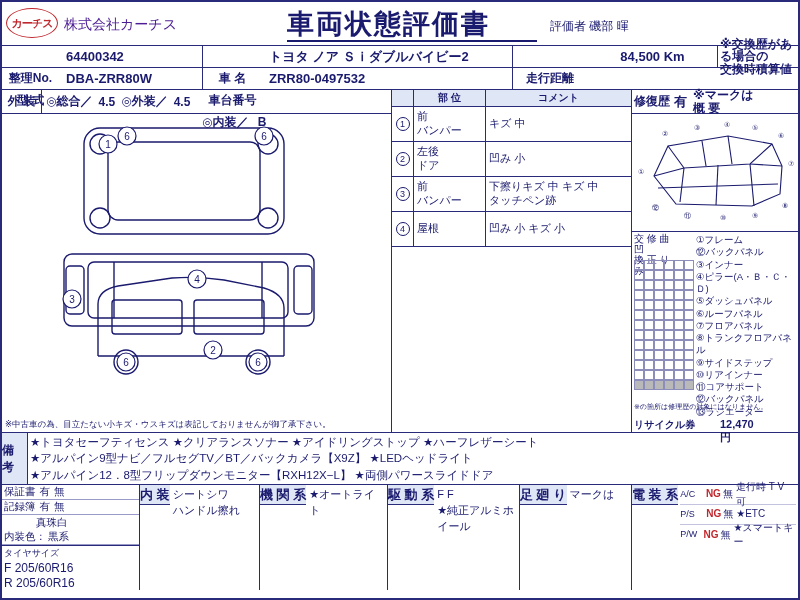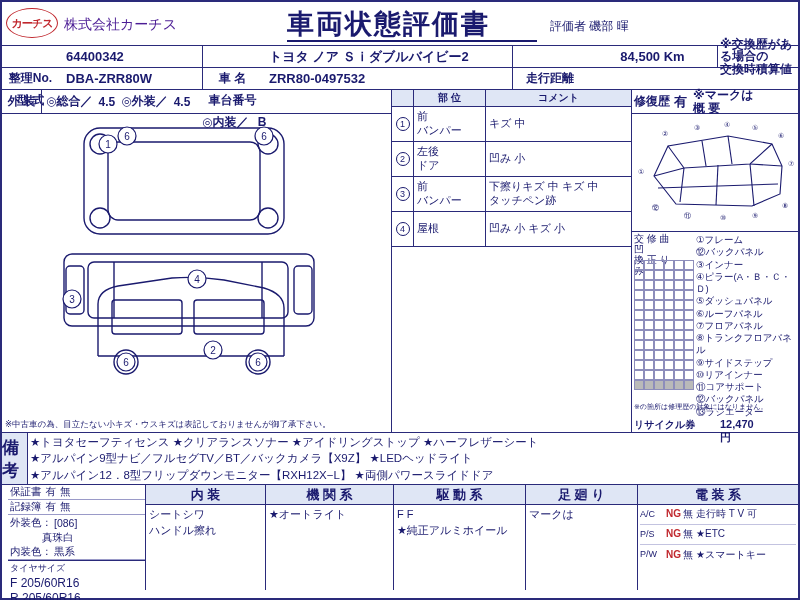--- a/index.html
+++ b/index.html
@@ -56,31 +56,31 @@
   .rep-list { position:absolute; left:64px; top:2px; font-size:9.5px; line-height:1.29;}
   .grid-cells { position:absolute; left:2px; top:28px; }
   .gcell { width:10px;height:10px;border:1px solid #8d8dbb; float:left;}
   .gcell.filled { background:#b9b9b9;}
   .rep-note { position:absolute; left:2px; bottom:22px; font-size:7px; width:162px; line-height:1.1;}
   .recycle { position:absolute; left:2px; bottom:1px; font-size:10px; font-weight:bold;}
   .recycle .amt { position:absolute; left:86px; top:0; font-size:11px;}
 
   
   .remarks { display:flex; height:52px; border-bottom:1px solid #2a2a7a;}
-  .remarks-label { width:26px; border-right:1px solid #2a2a7a; display:flex;align-items:center;justify-content:center;font-weight:bold;font-size:17px; background:#dfe6f5;}
+  .remarks-label { width:26px; border-right:1px solid #2a2a7a; display:flex;align-items:center;justify-content:center;font-weight:bold;font-size:12px; background:#dfe6f5;}
   .remarks-body { flex:1; padding:1px 2px; font-size:11.5px; line-height:1.42; }
 
   
-  .footer { position:relative; height:105px; display:flex;margin-left:6px;}
+  .footer { position:relative; height:105px; display:flex;}
   .f-left { width:138px; border-right:1px solid #2a2a7a; font-size:10.5px; }
   .f-left .r { display:flex; align-items:center; height:15px; padding-left:2px; }
   .f-left .r.b { border-bottom:1px solid #9a9ac8; }
   .f-left .tiresize { border-top:1px solid #2a2a7a; }
   .f-right { flex:1; display:flex; }
-  .fcol { border-right:1px solid #2a2a7a; display:flex; flex-direction:column;}
+  .fcol { border-right:1px solid #2a2a7a; display:flex; flex-direction:row;}
   .fcol:last-child{border-right:none;}
   .fcol .hd { height:20px; background:#dfe6f5; border-bottom:1px solid #2a2a7a; display:flex; align-items:center; justify-content:center; font-weight:bold; font-size:13px;}
   .fcol .bd { flex:1; padding:2px 3px; font-size:11px; line-height:1.45;}
   .eq-row { display:flex; height:20px; align-items:center; font-size:10px; border-bottom:1px solid #c3c3e0;}
   .eq-key { width:26px; font-size:9px; }
   .eq-ng { color:#c0272d; font-weight:bold; margin-right:2px;}
   .eq-box { color:#1a1a6e; }
 </style>
 </head>
 <body>
@@ -386,24 +386,20 @@
       <div class="r b">
         <span>保証書</span>
         <span style="margin:0 4px;">有</span>
         <span>無</span>
       </div>
       <div class="r b">
         <span>記録簿</span>
         <span style="margin:0 4px;">有</span>
         <span>無</span>
       </div>
-      <div class="r">
-        <span>外装色：</span>
-        <span style="margin-left:2px;">[086]</span>
-      </div>
       <div class="r" style="padding-left:34px;">真珠白</div>
       <div class="r b">
         <span>内装色：</span>
         <span style="margin-left:2px;">黒系</span>
       </div>
       <div class="r tiresize" style="font-size:9px;">タイヤサイズ</div>
       <div class="r" style="font-size:12px;">F 205/60R16</div>
       <div class="r" style="font-size:12px;">R 205/60R16</div>
     </div>
 

